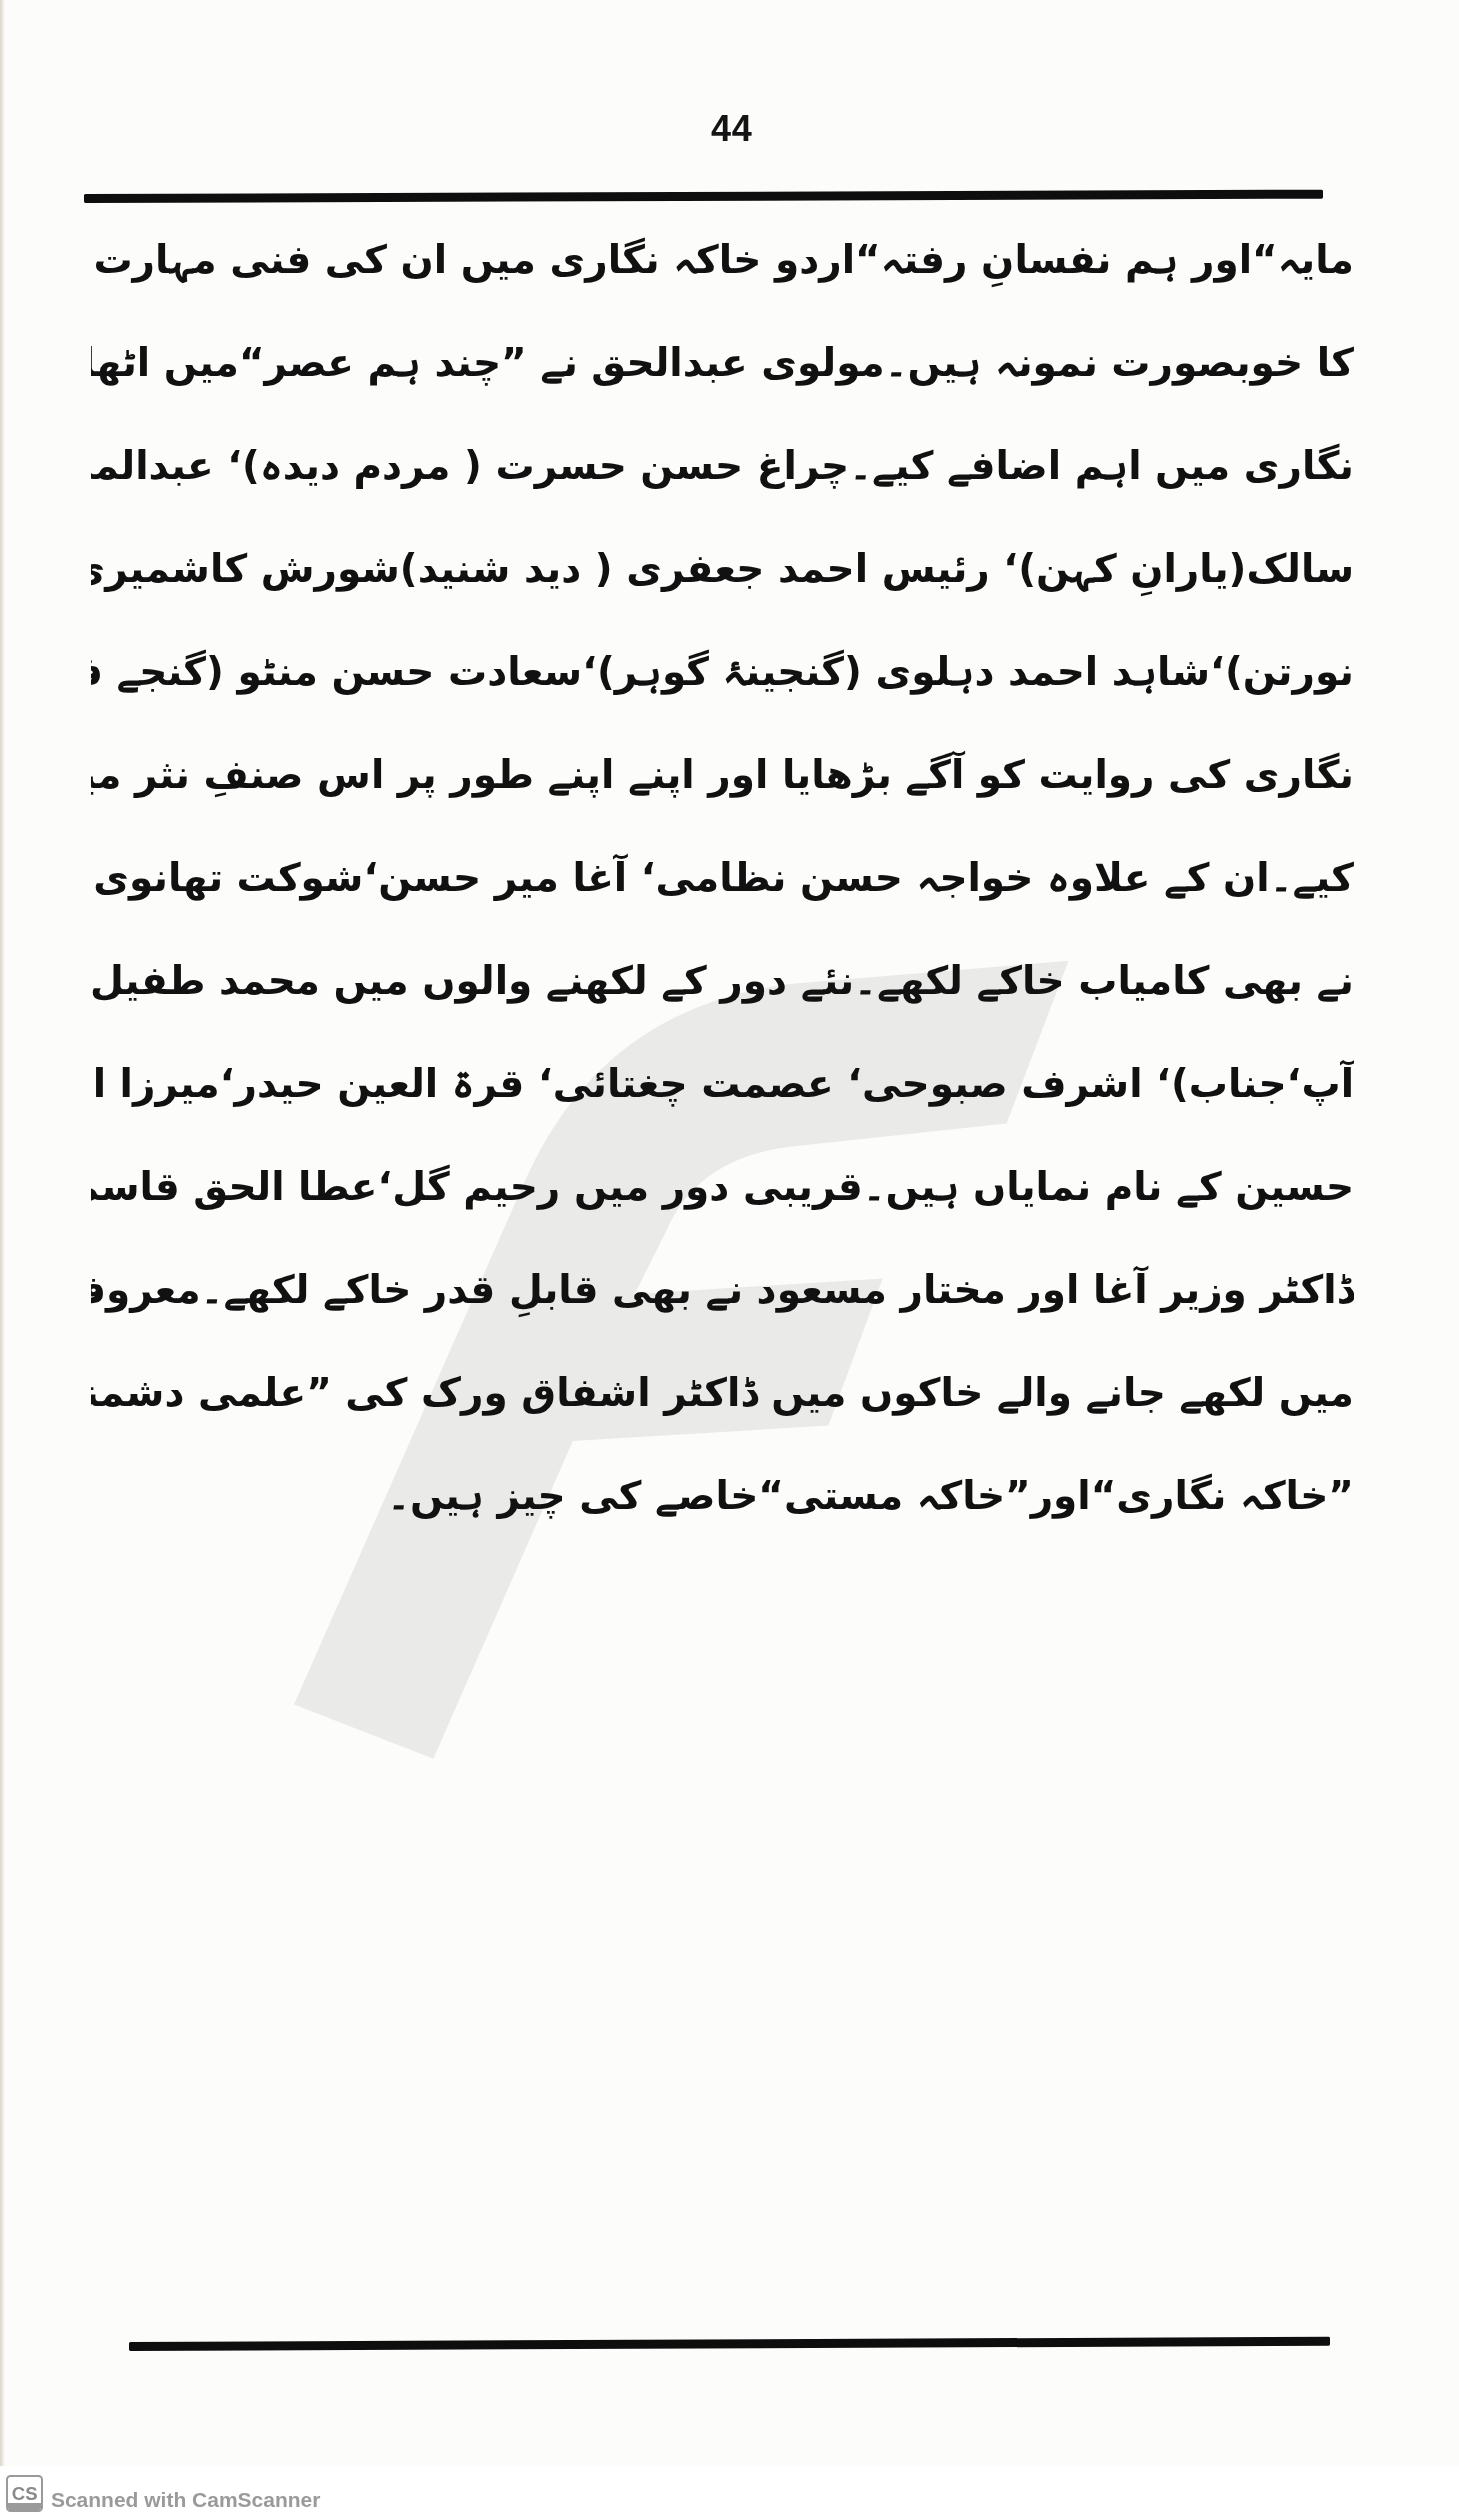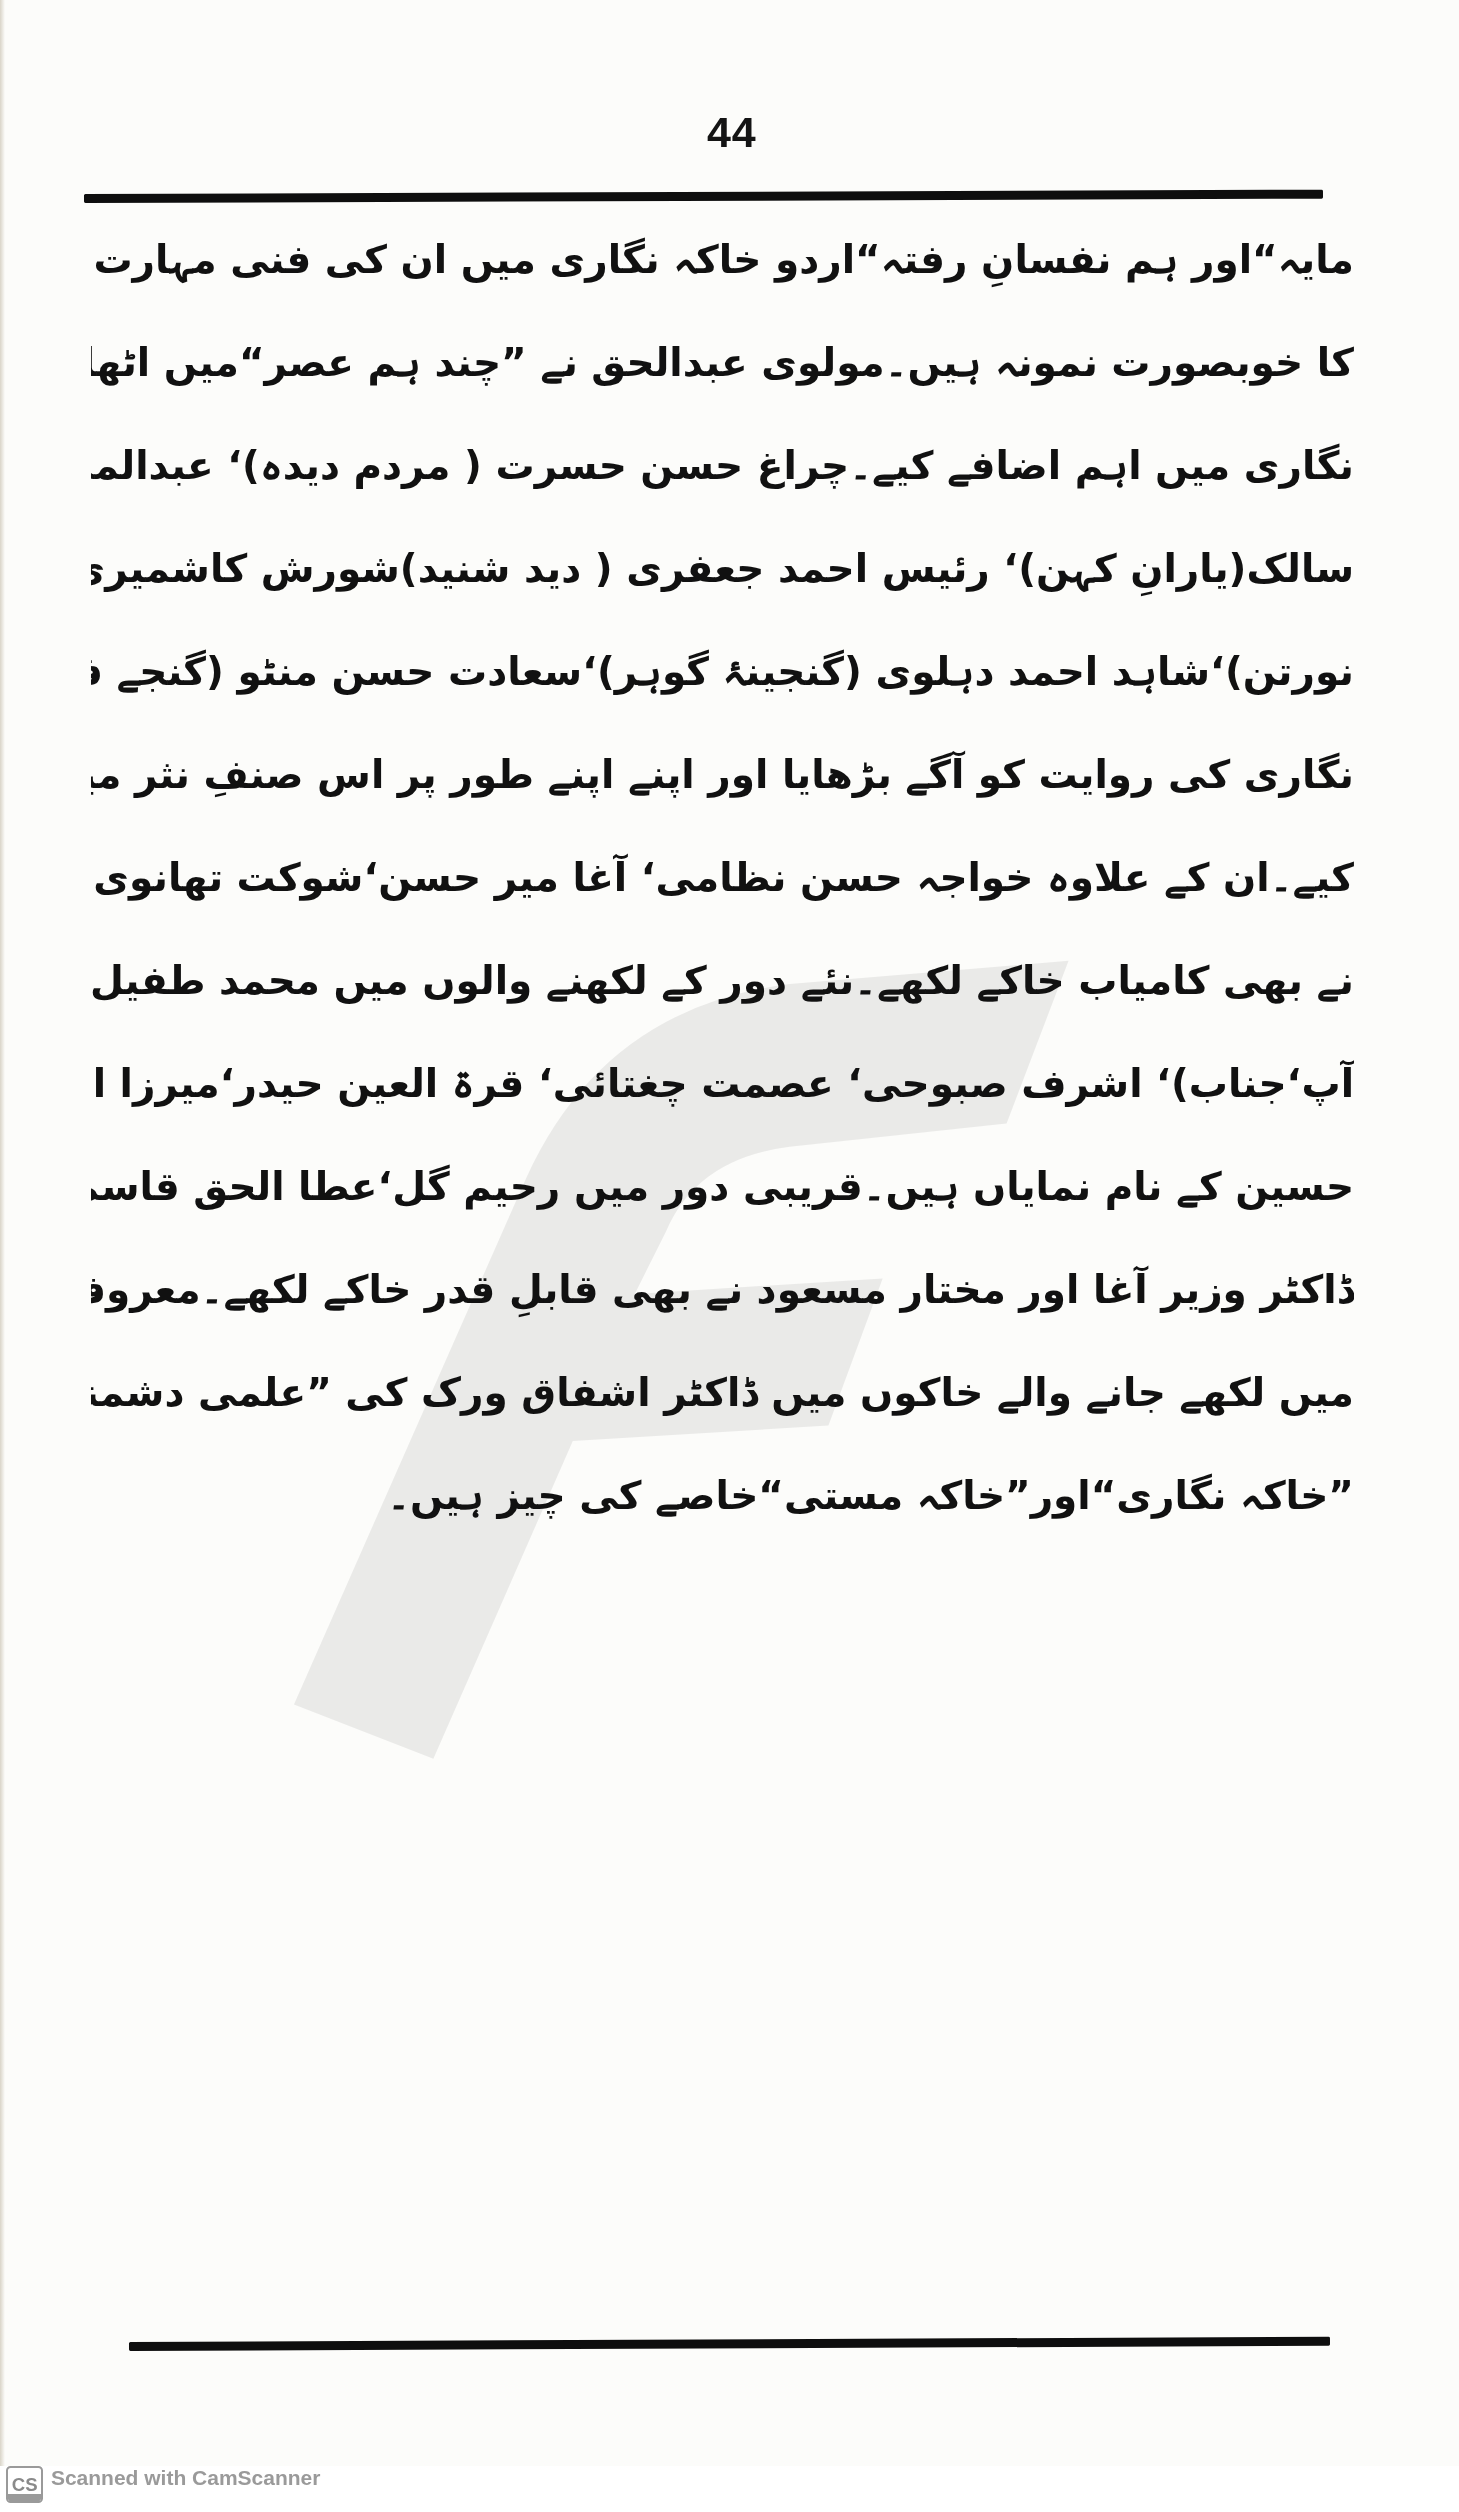--- a/index.html
+++ b/index.html
@@ -23,21 +23,21 @@
       height: 2466px;
       background: #fcfcfa;
     }
     .page-number {
       position: absolute;
       top: 108px;
       left: 0;
       width: 1459px;
       text-align: center;
       font-family: "Liberation Sans", sans-serif;
-      font-size: 43px;
+      font-size: 36px;
       font-weight: bold;
       color: #141414;
       letter-spacing: 0.8px;
       padding-left: 4.6px;
       box-sizing: border-box;
     }
     .rule-top {
       position: absolute;
       left: 84px;
       top: 194px;
@@ -94,21 +94,21 @@
       text-align-last: right;
     }
     .footer {
       position: absolute;
       left: 0;
       top: 2466px;
       width: 1459px;
       height: 46px;
       background: #ffffff;
       display: flex;
-      align-items: flex-start;
+      align-items: flex-end;
     }
     .cs-logo {
       margin-left: 6.2px;
       width: 37px;
       height: 37px;
       border: 2.3px solid #9a9a9a;
       border-radius: 4.6px;
       box-sizing: border-box;
       display: flex;
       align-items: center;

